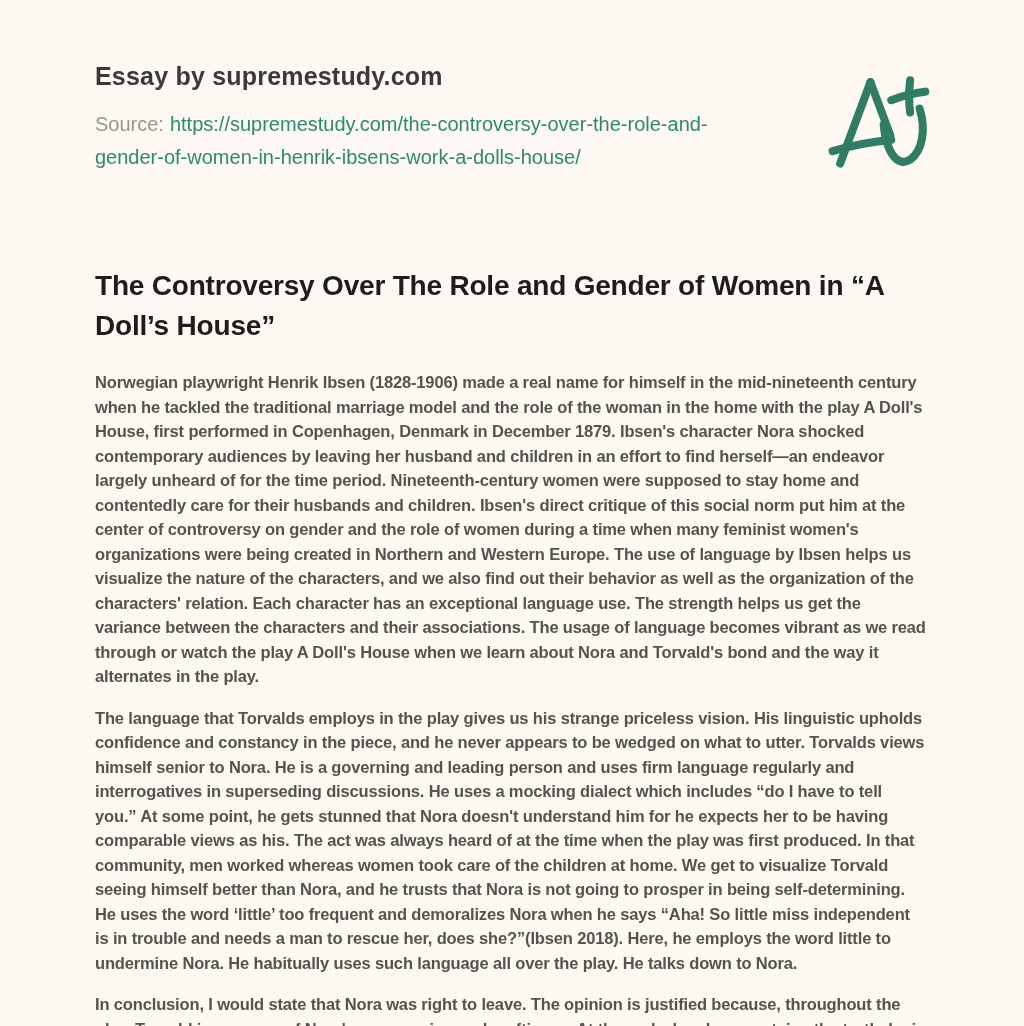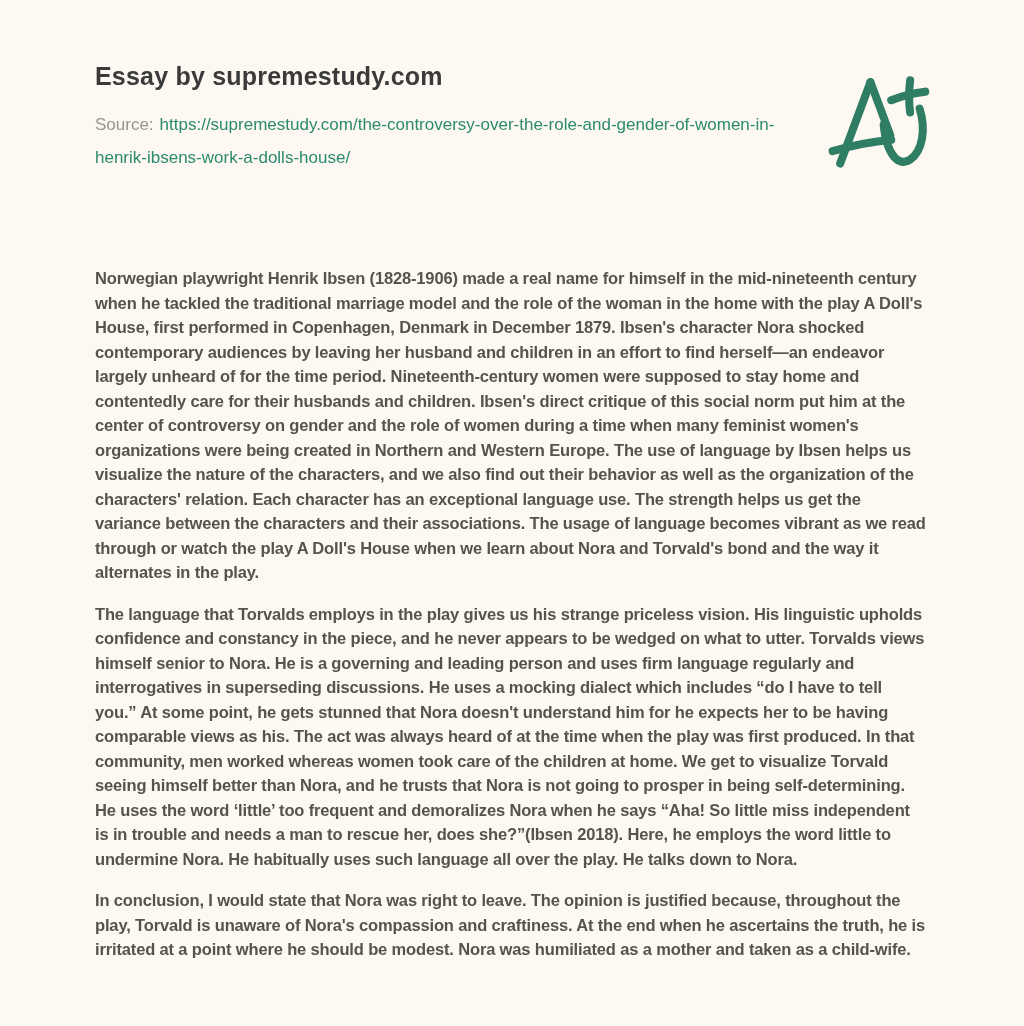--- a/index.html
+++ b/index.html
@@ -27,21 +27,21 @@
   }
   header { position: relative; }
   h1.site-title {
     font-size: 25px;
     font-weight: 700;
     color: var(--heading);
     letter-spacing: 0.2px;
     margin-bottom: 17px;
   }
   .source {
-    font-size: 17px;
+    font-size: 20px;
     line-height: 33px;
     max-width: 680px;
   }
   .source-label {
     color: var(--muted);
     margin-right: 6px;
   }
   .source-link {
     color: var(--accent);
     text-decoration: none;
@@ -101,17 +101,18 @@
 
       <path d="M61 60 C64 92 77 105 89 97 C102 88 106 65 99 43"></path>
 
       <path d="M89 13 C87.5 26 87.5 37 89 47"></path>
 
       <path d="M69 34 C84 28 96 26 105 25"></path>
     </svg>
   </header>
 
   <main>
+    <h2 class="essay-title">The Controversy Over The Role and Gender of Women in “A Doll’s House”</h2>
     <p class="body-para">Norwegian playwright Henrik Ibsen (1828-1906) made a real name for himself in the mid-nineteenth century when he tackled the traditional marriage model and the role of the woman in the home with the play A Doll's House, first performed in Copenhagen, Denmark in December 1879. Ibsen's character Nora shocked contemporary audiences by leaving her husband and children in an effort to find herself—an endeavor largely unheard of for the time period. Nineteenth-century women were supposed to stay home and contentedly care for their husbands and children. Ibsen's direct critique of this social norm put him at the center of controversy on gender and the role of women during a time when many feminist women's organizations were being created in Northern and Western Europe. The use of language by Ibsen helps us visualize the nature of the characters, and we also find out their behavior as well as the organization of the characters' relation. Each character has an exceptional language use. The strength helps us get the variance between the characters and their associations. The usage of language becomes vibrant as we read through or watch the play A Doll's House when we learn about Nora and Torvald's bond and the way it alternates in the play.</p>
     <p class="body-para">The language that Torvalds employs in the play gives us his strange priceless vision. His linguistic upholds confidence and constancy in the piece, and he never appears to be wedged on what to utter. Torvalds views himself senior to Nora. He is a governing and leading person and uses firm language regularly and interrogatives in superseding discussions. He uses a mocking dialect which includes “do I have to tell you.” At some point, he gets stunned that Nora doesn't understand him for he expects her to be having comparable views as his. The act was always heard of at the time when the play was first produced. In that community, men worked whereas women took care of the children at home. We get to visualize Torvald seeing himself better than Nora, and he trusts that Nora is not going to prosper in being self-determining. He uses the word ‘little’ too frequent and demoralizes Nora when he says “Aha! So little miss independent is in trouble and needs a man to rescue her, does she?”(Ibsen 2018). Here, he employs the word little to undermine Nora. He habitually uses such language all over the play. He talks down to Nora.</p>
     <p class="body-para">In conclusion, I would state that Nora was right to leave. The opinion is justified because, throughout the play, Torvald is unaware of Nora's compassion and craftiness. At the end when he ascertains the truth, he is irritated at a point where he should be modest. Nora was humiliated as a mother and taken as a child-wife.</p>
   </main>
 </div>
 
 </body></html>

